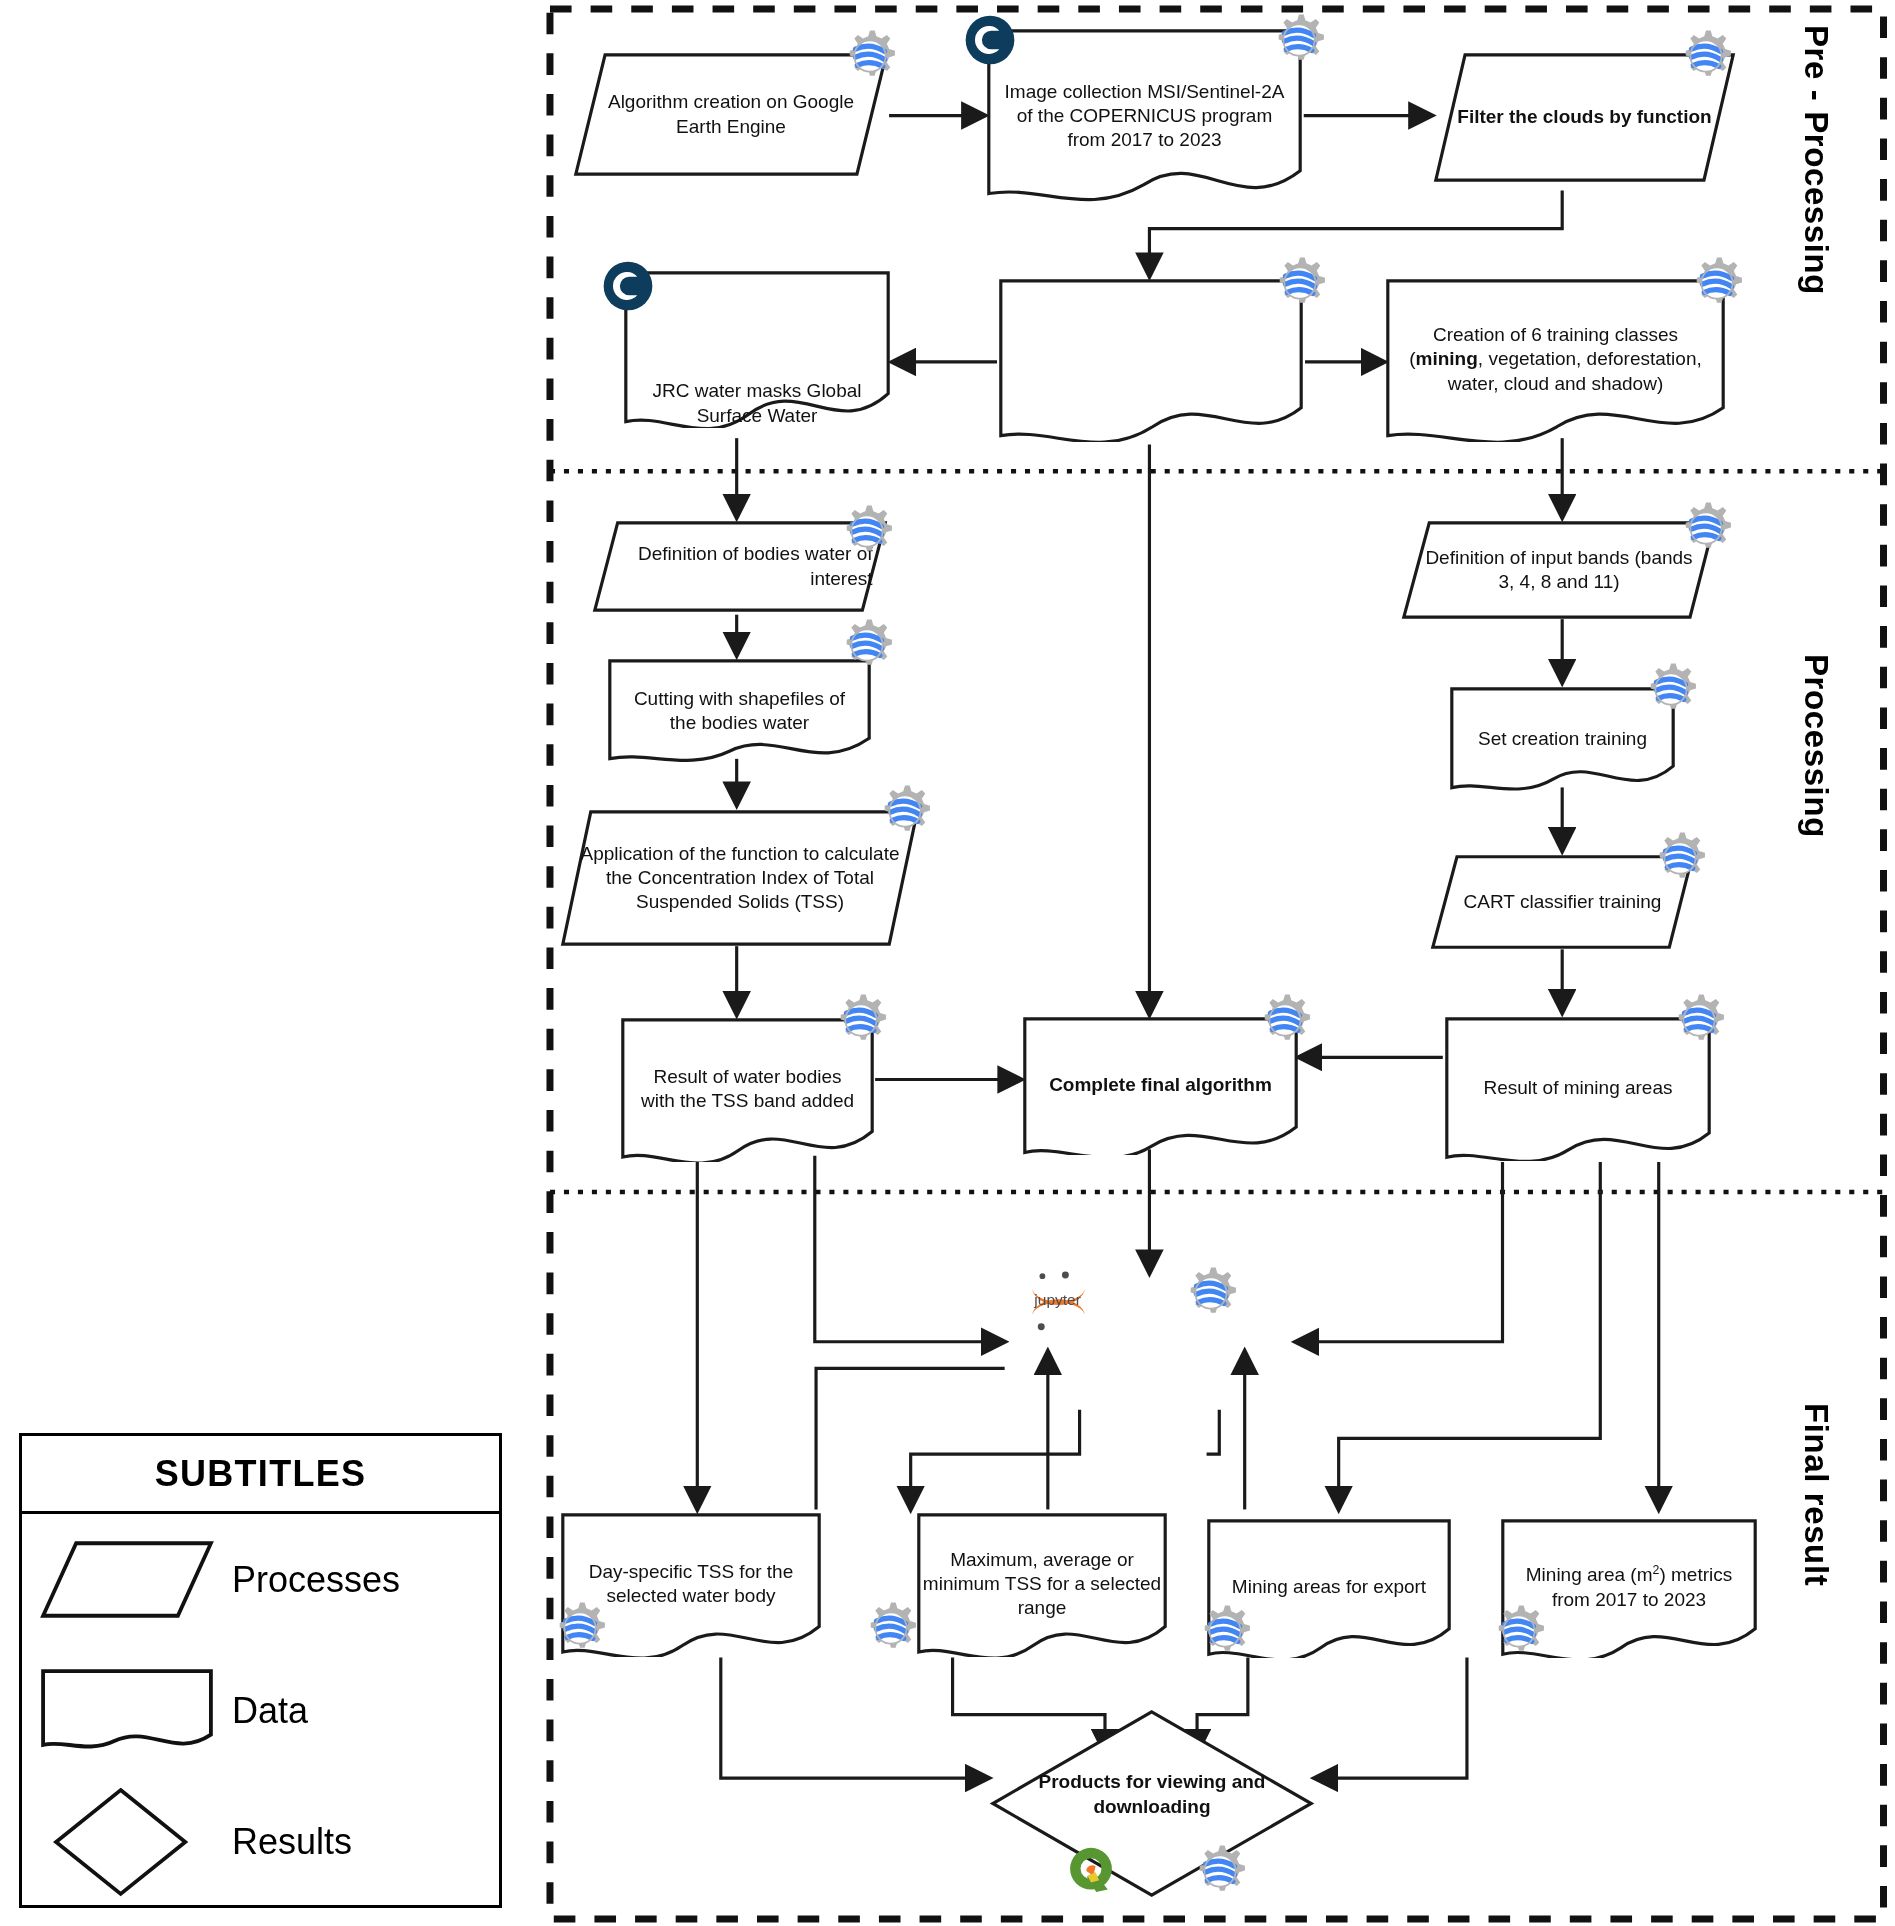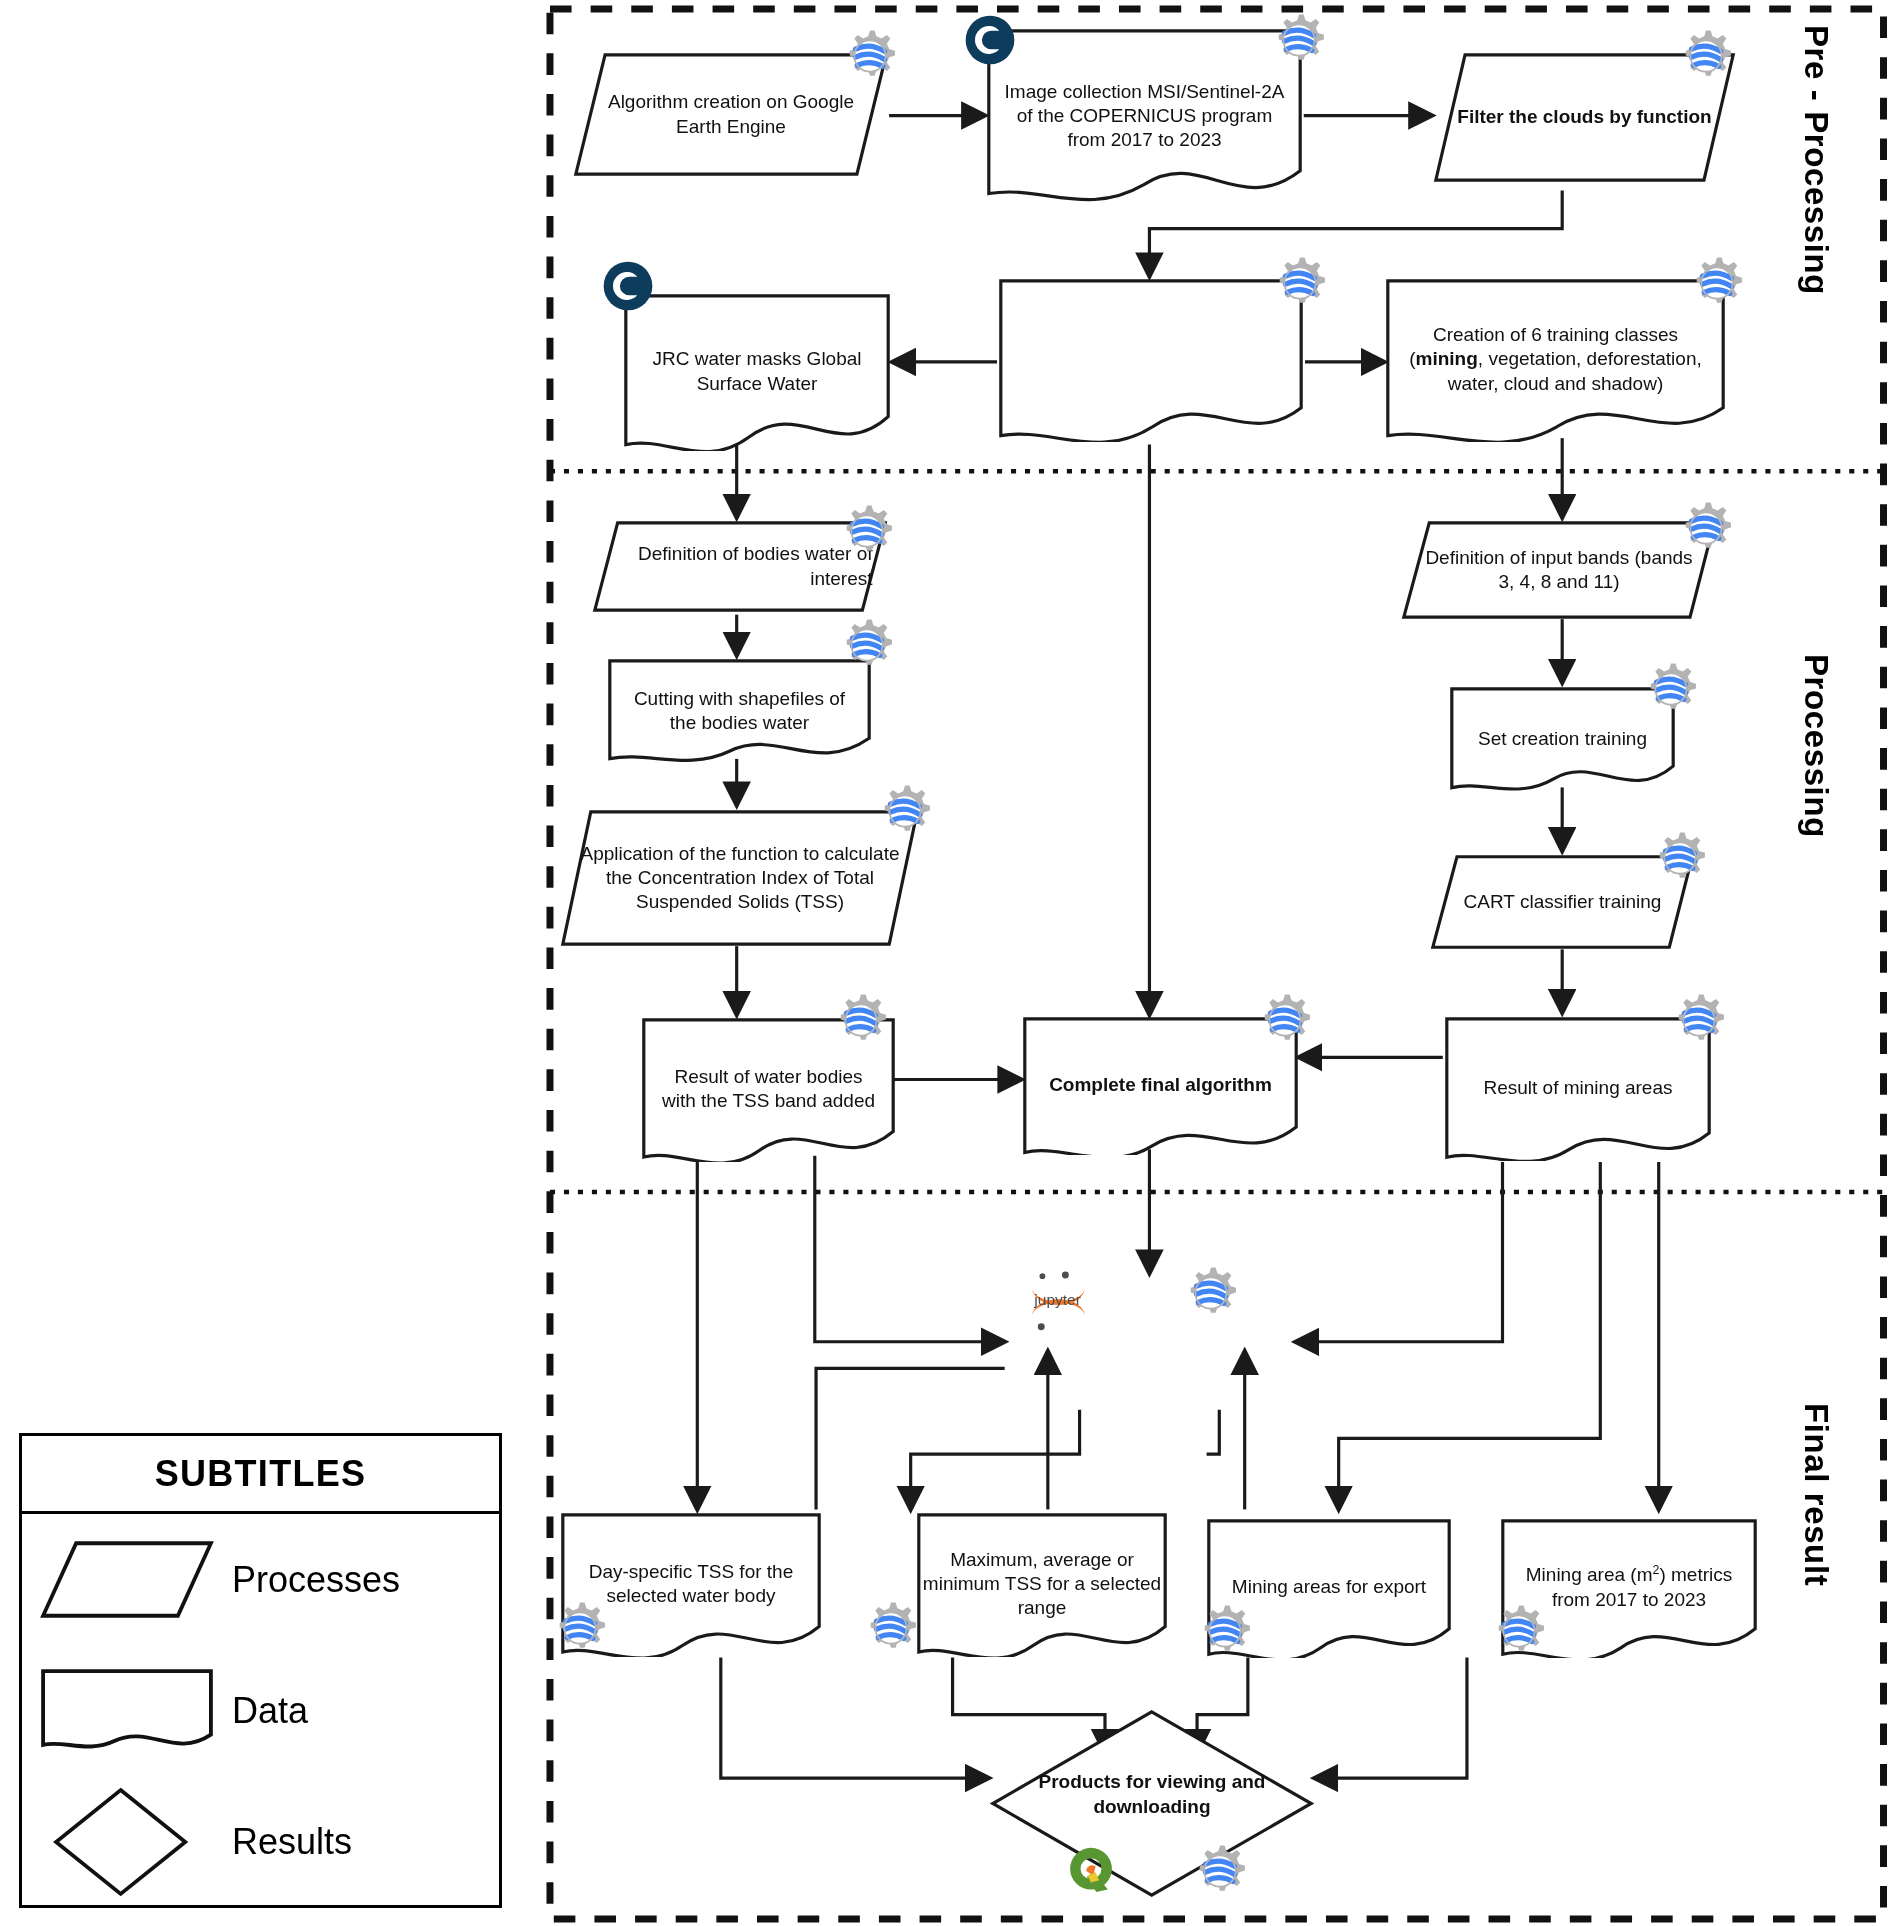--- a/index.html
+++ b/index.html
@@ -161,21 +161,21 @@
   </div>
   <svg class="gear" style="left:1677px;top:27px;" viewBox="0 0 100 100">
       <g>
         <path d="M50 6 l8 0 3 10 9 4 9-6 6 6 -6 9 4 9 10 3 0 8 -10 3 -4 9 6 9 -6 6 -9-6 -9 4 -3 10 -8 0 -3-10 -9-4 -9 6 -6-6 6-9 -4-9 -10-3 0-8 10-3 4-9 -6-9 6-6 9 6 9-4z" fill="#b3b3b3"></path>
         <circle cx="50" cy="50" r="27" fill="#fff"></circle>
         <path d="M25 38 q25 -12 50 4 M25 52 q25 -12 50 4 M28 66 q22 -10 44 2" stroke="#4285f4" stroke-width="9" fill="none" stroke-linecap="round"></path>
         <circle cx="50" cy="50" r="27" fill="none" stroke="#b3b3b3" stroke-width="3"></circle>
       </g>
     </svg>
 
-  <div class="node" style="left:622px;top:292px;width:270px;height:159px;">
+  <div class="node" style="left:622px;top:269px;width:270px;height:159px;align-items:flex-end;">
     <svg class="shape" viewBox="0 0 425 250" preserveAspectRatio="none">
         <path d="M6,6 L419,6 L419,196 C340,268 280,168 200,228 C130,280 70,226 6,240 Z" fill="#fff" stroke="#1a1a1a" stroke-width="5"></path>
       </svg>
     <span class="txt">JRC water masks Global Surface Water</span>
   </div>
   <svg class="cop" style="left:599px;top:257px;" viewBox="0 0 100 100">
       <circle cx="50" cy="50" r="42" fill="#0d3c5c"></circle>
       <circle cx="28" cy="50" r="6" fill="#fff"></circle>
       <path d="M82 50 a32 32 0 1 1 -32 -32 a32 32 0 0 1 32 32 z" fill="#0d3c5c"></path>
       <path d="M66 34 a24 24 0 1 0 0 32 l-14 0 a10 10 0 1 1 0 -32 z" fill="#fff"></path>
@@ -249,21 +249,21 @@
   </div>
   <svg class="gear" style="left:876px;top:782px;" viewBox="0 0 100 100">
       <g>
         <path d="M50 6 l8 0 3 10 9 4 9-6 6 6 -6 9 4 9 10 3 0 8 -10 3 -4 9 6 9 -6 6 -9-6 -9 4 -3 10 -8 0 -3-10 -9-4 -9 6 -6-6 6-9 -4-9 -10-3 0-8 10-3 4-9 -6-9 6-6 9 6 9-4z" fill="#b3b3b3"></path>
         <circle cx="50" cy="50" r="27" fill="#fff"></circle>
         <path d="M25 38 q25 -12 50 4 M25 52 q25 -12 50 4 M28 66 q22 -10 44 2" stroke="#4285f4" stroke-width="9" fill="none" stroke-linecap="round"></path>
         <circle cx="50" cy="50" r="27" fill="none" stroke="#b3b3b3" stroke-width="3"></circle>
       </g>
     </svg>
 
-  <div class="node" style="left:640px;top:1016px;width:257px;height:146px;">
+  <div class="node" style="left:619px;top:1016px;width:257px;height:146px;">
     <svg class="shape" viewBox="0 0 405 230" preserveAspectRatio="none">
         <path d="M6,6 L399,6 L399,182 C320,248 262,158 188,212 C124,258 62,208 6,222 Z" fill="#fff" stroke="#1a1a1a" stroke-width="5"></path>
       </svg>
     <span class="txt">Result of water bodies with the TSS band added</span>
   </div>
   <svg class="gear" style="left:832px;top:991px;" viewBox="0 0 100 100">
       <g>
         <path d="M50 6 l8 0 3 10 9 4 9-6 6 6 -6 9 4 9 10 3 0 8 -10 3 -4 9 6 9 -6 6 -9-6 -9 4 -3 10 -8 0 -3-10 -9-4 -9 6 -6-6 6-9 -4-9 -10-3 0-8 10-3 4-9 -6-9 6-6 9 6 9-4z" fill="#b3b3b3"></path>
         <circle cx="50" cy="50" r="27" fill="#fff"></circle>
         <path d="M25 38 q25 -12 50 4 M25 52 q25 -12 50 4 M28 66 q22 -10 44 2" stroke="#4285f4" stroke-width="9" fill="none" stroke-linecap="round"></path>

